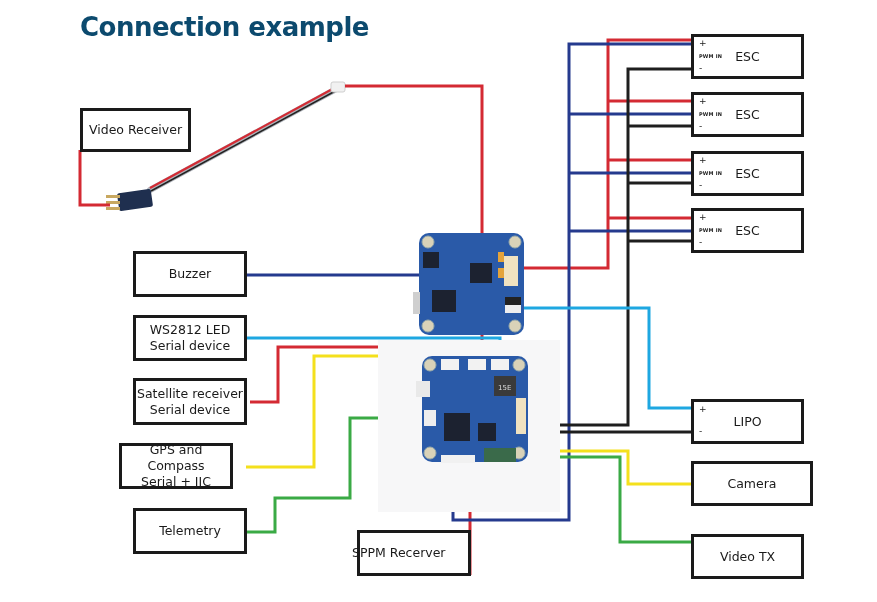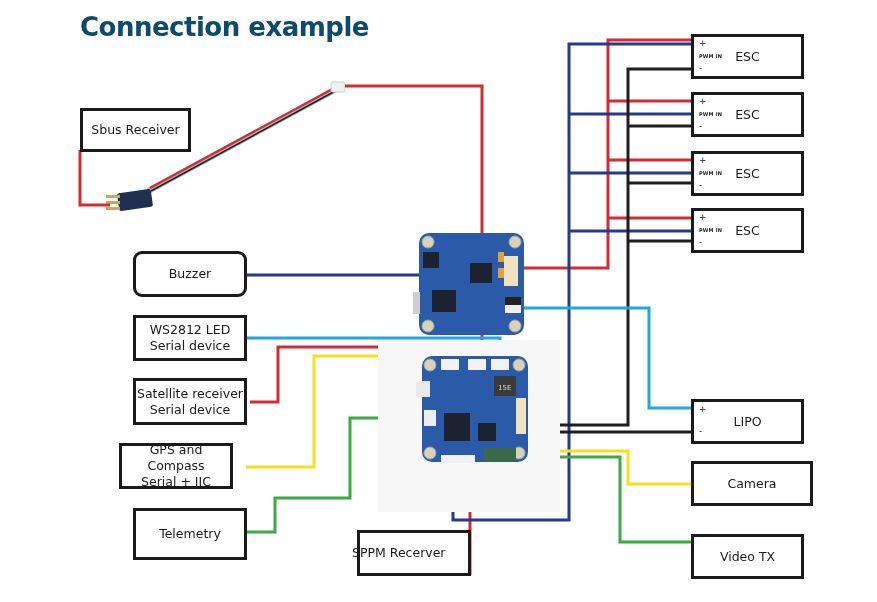--- a/index.html
+++ b/index.html
@@ -111,38 +111,38 @@
     <text x="498" y="390" font-size="7" fill="#ddd" font-family="DejaVu Sans, sans-serif">15E</text>
     <rect x="444" y="413" width="26" height="28" fill="#1c2230"></rect>
     <rect x="478" y="423" width="18" height="18" fill="#1c2230"></rect>
     <rect x="516" y="398" width="10" height="36" fill="#f0e2c0"></rect>
     <rect x="441" y="455" width="34" height="8" fill="#f1f1f1"></rect>
     <rect x="484" y="448" width="32" height="14" fill="#3a6a4a"></rect>
   </g>
 </svg>
 
 <div class="box" style="left:80px;top:108px;width:111px;height:44px;">
-  <span class="lbl">Sbus Receiver</span>
+  <span class="lbl">Video Receiver</span>
 </div>
-<div class="box" style="left:133px;top:251px;width:114px;height:46px;border-radius:9px;">
+<div class="box" style="left:133px;top:251px;width:114px;height:46px;">
   <span class="lbl">Buzzer</span>
 </div>
 <div class="box" style="left:133px;top:315px;width:114px;height:46px;">
   <span class="lbl">WS2812 LED
 Serial device</span>
 </div>
 <div class="box" style="left:133px;top:378px;width:114px;height:47px;">
   <span class="lbl">Satellite receiver
 Serial device</span>
 </div>
 <div class="box" style="left:119px;top:443px;width:114px;height:46px;">
   <span class="lbl">GPS and Compass
 Serial + IIC</span>
 </div>
-<div class="box" style="left:133px;top:508px;width:114px;height:52px;">
+<div class="box" style="left:133px;top:508px;width:114px;height:46px;">
   <span class="lbl">Telemetry</span>
 </div>
 
 <div class="box sppm" style="left:357px;top:530px;width:114px;height:46px;background:transparent;">
   <span class="lbl">SPPM Recerver</span>
 </div>
 
 <div class="box esc" style="left:691px;top:34px;width:113px;height:45px;">
   <span class="pin plus">+</span>
   <span class="pin pwm">PWM IN</span>

